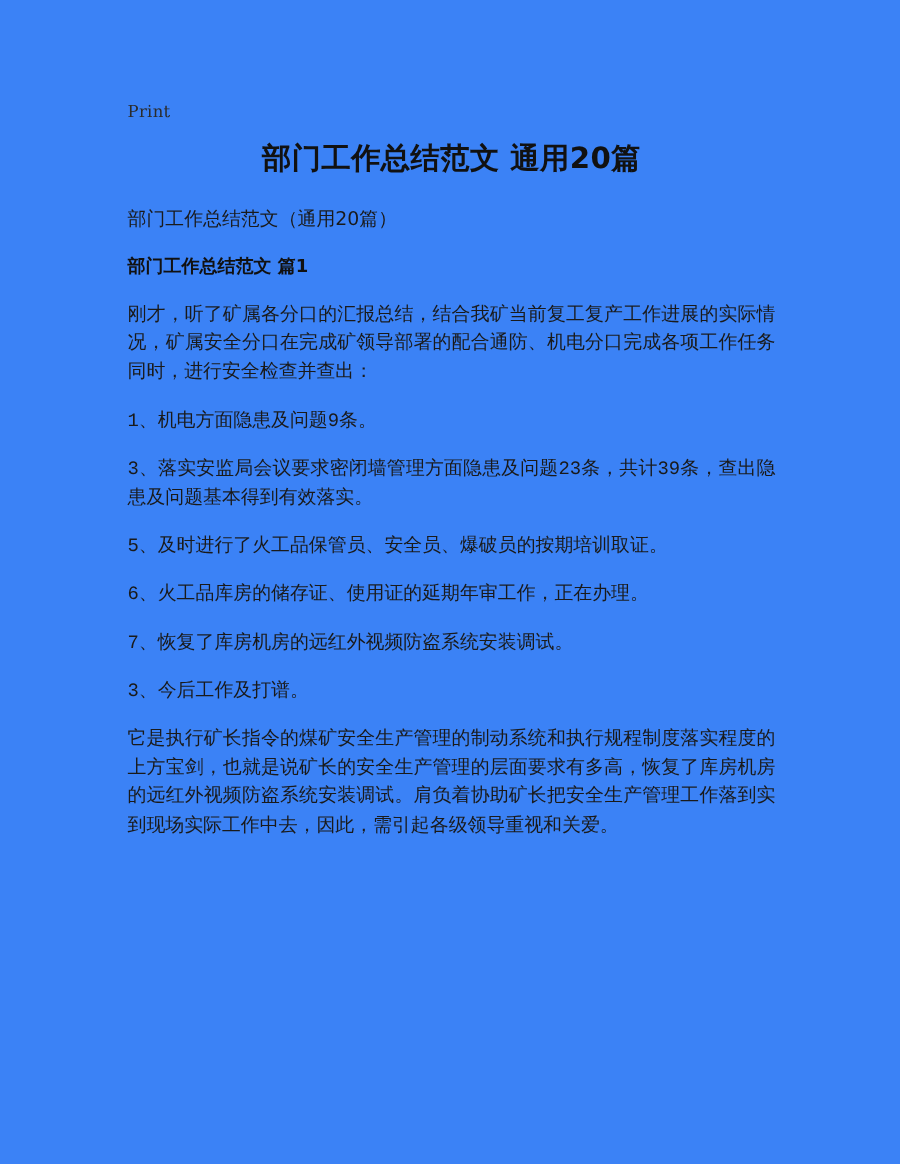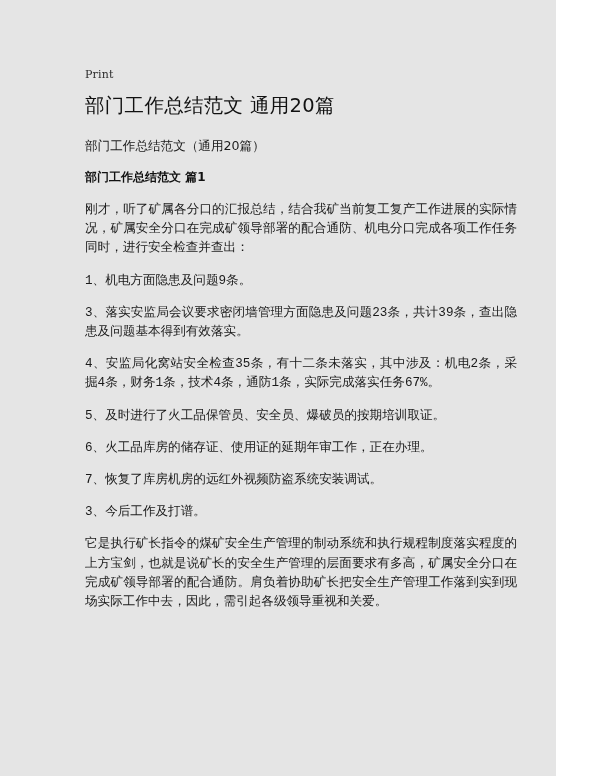--- a/index.html
+++ b/index.html
@@ -12,24 +12,24 @@
     width: 600px;
     height: 776px;
     overflow: hidden;
     font-family: "DejaVu Sans", "Liberation Sans", sans-serif;
     color: #1a1a1a;
     -webkit-font-smoothing: antialiased;
   }
 
   .page {
     position: relative;
-    width: 556px;
+    width: 600px;
     height: 776px;
     box-sizing: border-box;
-    background: #e5e5e5;
+    background: #3b82f6;
   }
 
   .print-label {
     position: absolute;
     left: 85px;
     top: 68px;
     font-family: "DejaVu Serif", "Liberation Serif", serif;
     font-size: 11px;
     line-height: 13px;
     color: #2b2b2b;
@@ -39,21 +39,22 @@
   .content {
     position: absolute;
     left: 85px;
     top: 93px;
     width: 432px;
   }
 
   .doc-title {
     font-size: 19.5px;
     line-height: 26px;
-    font-weight: normal;
+    font-weight: bold;
+    text-align: center;
     color: #111111;
     margin: 0 0 17px 0;
     letter-spacing: 0.3px;
   }
 
   .doc-subtitle {
     font-size: 12.6px;
     line-height: 19px;
     font-weight: normal;
     color: #1a1a1a;
@@ -99,23 +100,22 @@
     <h1 class="doc-title">部门工作总结范文  通用20篇</h1>
 
     <p class="doc-subtitle">部门工作总结范文（通用20篇）</p>
 
     <h2 class="section-heading">部门工作总结范文 篇1</h2>
 
     <div id="paragraph-container">
         <p class="para">刚才，听了矿属各分口的汇报总结，结合我矿当前复工复产工作进展的实际情况，矿属安全分口在完成矿领导部署的配合通防、机电分口完成各项工作任务同时，进行安全检查并查出：</p>
         <p class="para list-item">1、机电方面隐患及问题9条。</p>
         <p class="para list-item">3、落实安监局会议要求密闭墙管理方面隐患及问题23条，共计39条，查出隐患及问题基本得到有效落实。</p>
-        <p class="para list-item">4、安监局化窝站安全检查35条，有十二条未落实，其中涉及：机电2条，采掘4条，财务1条，技术4条，通防1条，实际完成落实任务67%。</p>
         <p class="para list-item">5、及时进行了火工品保管员、安全员、爆破员的按期培训取证。</p>
         <p class="para list-item">6、火工品库房的储存证、使用证的延期年审工作，正在办理。</p>
         <p class="para list-item">7、恢复了库房机房的远红外视频防盗系统安装调试。</p>
         <p class="para list-item">3、今后工作及打谱。</p>
-        <p class="para">它是执行矿长指令的煤矿安全生产管理的制动系统和执行规程制度落实程度的上方宝剑，也就是说矿长的安全生产管理的层面要求有多高，矿属安全分口在完成矿领导部署的配合通防。肩负着协助矿长把安全生产管理工作落到实到现场实际工作中去，因此，需引起各级领导重视和关爱。</p>
+        <p class="para">它是执行矿长指令的煤矿安全生产管理的制动系统和执行规程制度落实程度的上方宝剑，也就是说矿长的安全生产管理的层面要求有多高，恢复了库房机房的远红外视频防盗系统安装调试。肩负着协助矿长把安全生产管理工作落到实到现场实际工作中去，因此，需引起各级领导重视和关爱。</p>
       </div>
 
   </div>
 
 </div>
 
 </body></html>

